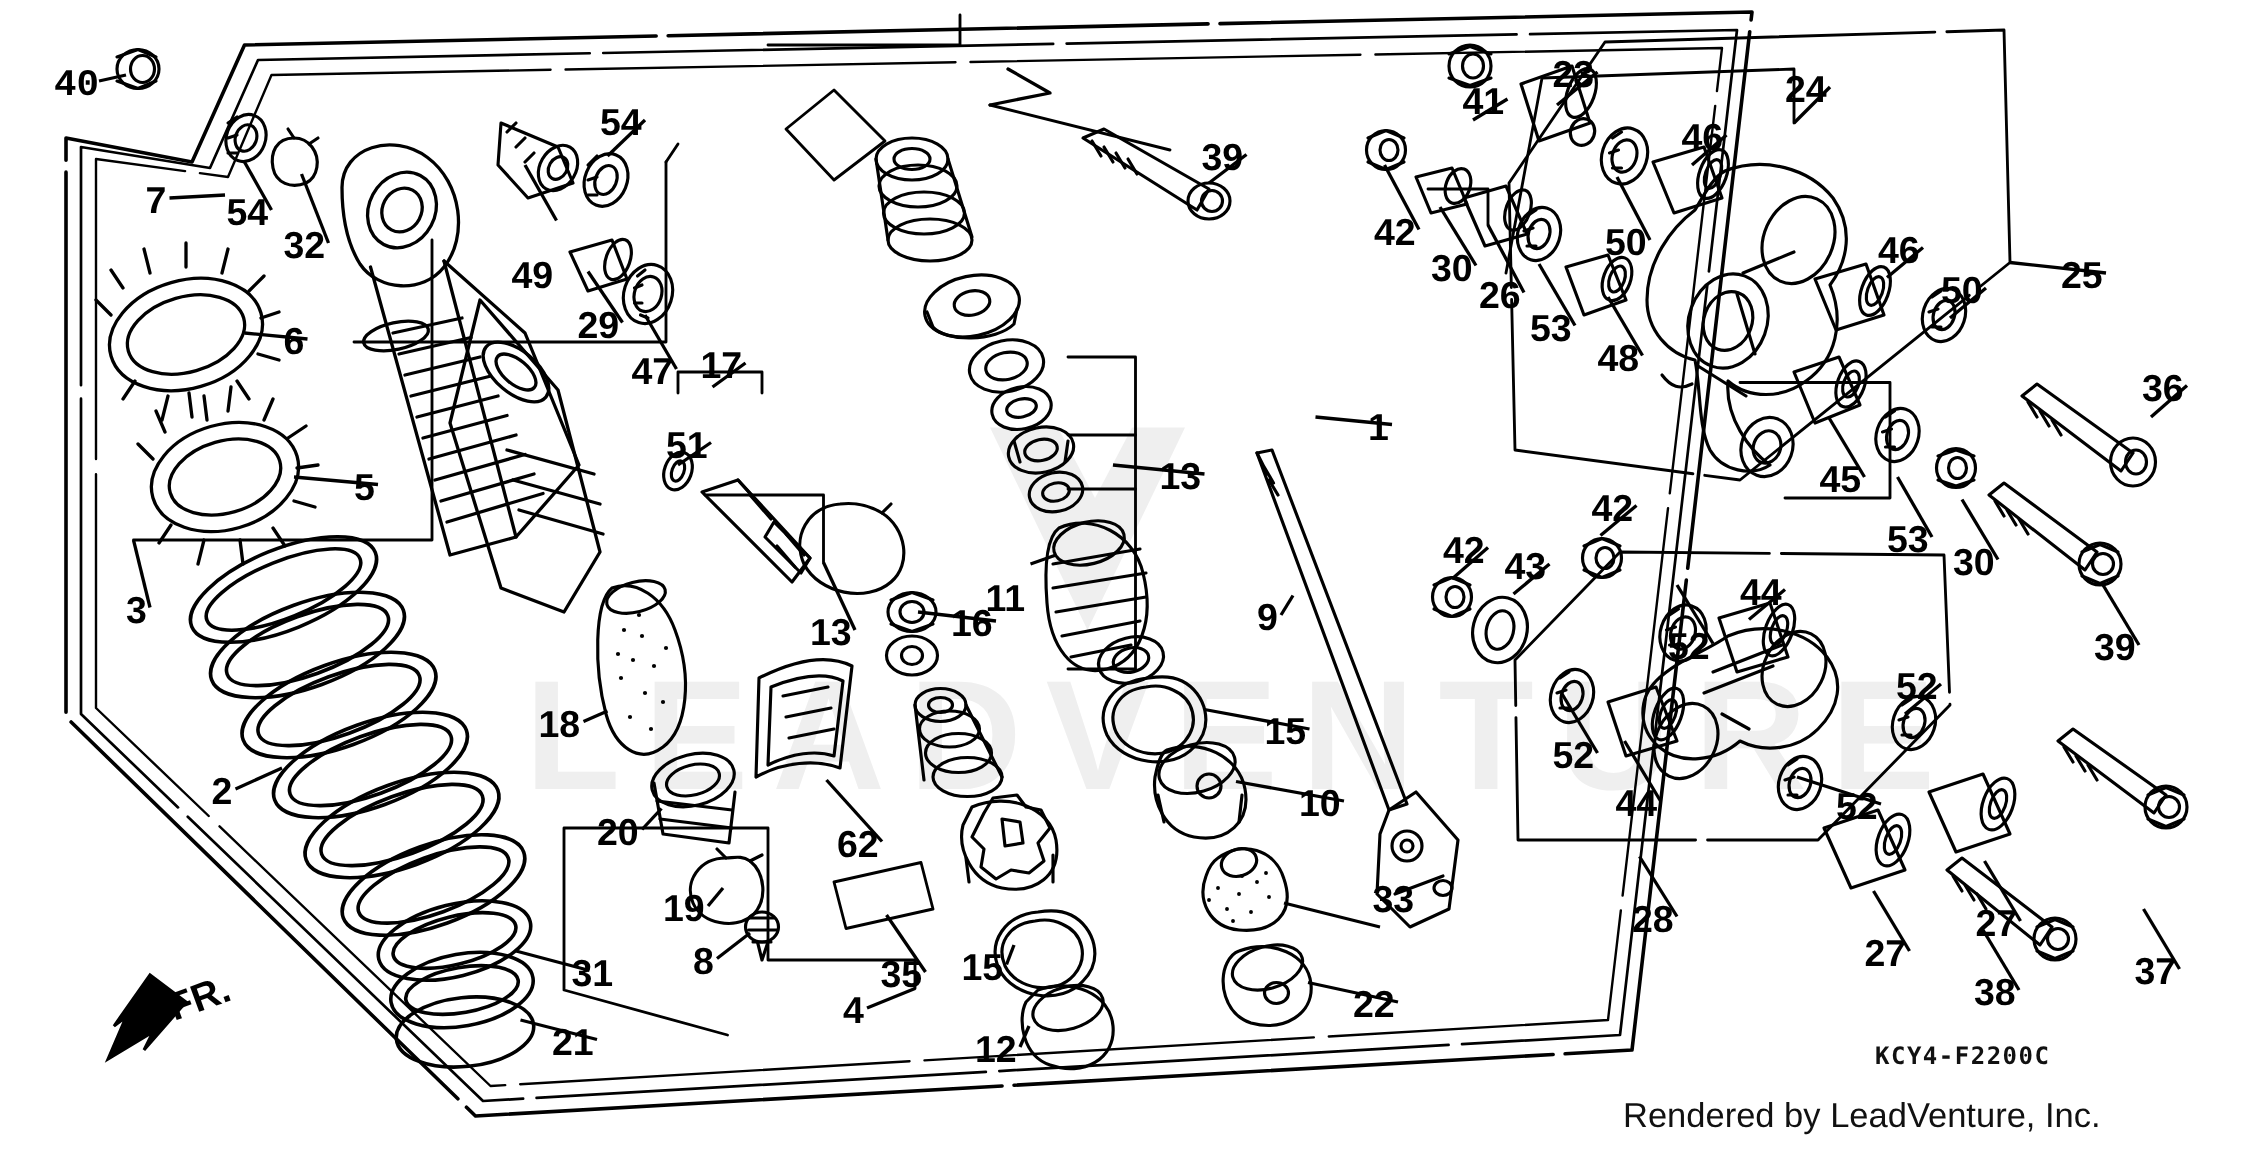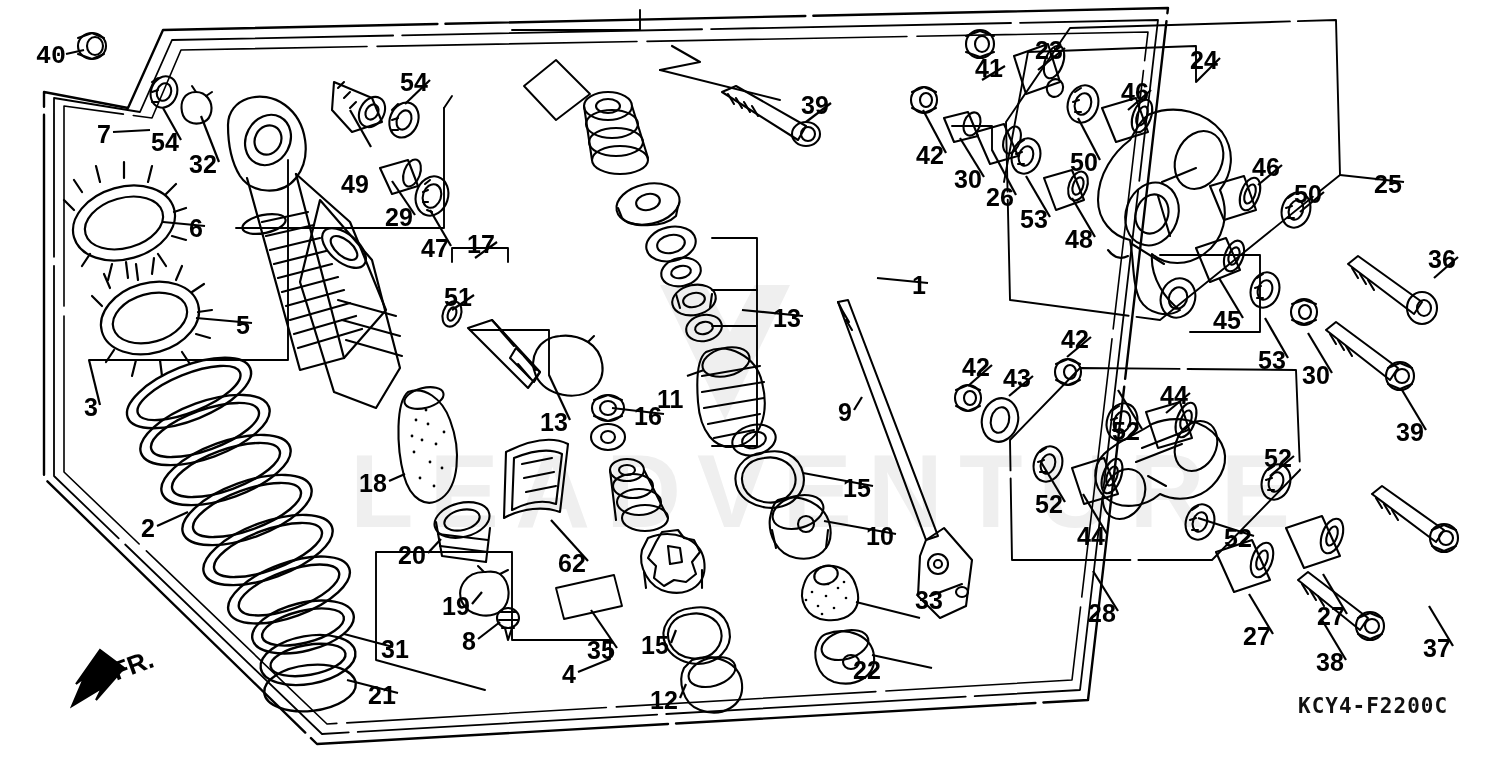--- a/index.html
+++ b/index.html
@@ -2,21 +2,21 @@
 <html><head>
 <meta charset="utf-8">
 <style>
   html,body{margin:0;padding:0;background:#ffffff;}
   body{width:1500px;height:767px;overflow:hidden;font-family:"Liberation Sans",sans-serif;}
   #stage{position:relative;width:1500px;height:767px;background:#fff;}
   svg.layer{position:absolute;left:0;top:0;width:1500px;height:767px;}
   .lbl{position:absolute;font-family:"Liberation Sans",sans-serif;font-weight:bold;
        font-size:25px;color:#000;line-height:1;white-space:nowrap;}
   .partcode{position:absolute;font-family:"DejaVu Sans Mono",monospace;font-weight:bold;
-            font-size:21px;letter-spacing:1px;color:#111;white-space:nowrap;margin-left:48px;}
+            font-size:16px;letter-spacing:1px;color:#111;white-space:nowrap;}
   .credit{position:absolute;font-family:"Liberation Sans",sans-serif;font-size:23px;
           color:#111;white-space:nowrap;}
   .frmark{position:absolute;font-family:"Liberation Sans",sans-serif;font-weight:bold;
           font-size:26px;color:#000;transform:rotate(-20deg);}
   .wm{position:absolute;font-family:"Liberation Sans",sans-serif;font-weight:bold;
       color:#efefef;font-size:104px;letter-spacing:16px;white-space:nowrap;
       user-select:none;}
 </style>
 </head>
 <body>
@@ -560,21 +560,21 @@
       <div class="lbl" style="left: 587px; top: 638px;">35</div>
       <div class="lbl" style="left: 562px; top: 662px;">4</div>
       <div class="lbl" style="left: 634px; top: 404px;">16</div>
       <div class="lbl" style="left: 641px; top: 633px;">15</div>
       <div class="lbl" style="left: 650px; top: 688px;">12</div>
       <div class="lbl" style="left: 773px; top: 306px;">13</div>
       <div class="lbl" style="left: 657px; top: 387px; text-align: right;">11</div>
       <div class="lbl" style="left: 843px; top: 476px;">15</div>
       <div class="lbl" style="left: 866px; top: 524px;">10</div>
       <div class="lbl" style="left: 890px; top: 588px; margin-left: 25px;">33</div>
-      <div class="lbl" style="left: 853px; top: 658px;">22</div>
+      <div class="lbl" style="left: 902px; top: 658px;">22</div>
       <div class="lbl" style="left: 838px; top: 400px;">9</div>
       <div class="lbl" style="left: 801px; top: 93px;">39</div>
       <div class="lbl" style="left: 912px; top: 273px;">1</div>
       <div class="lbl" style="left: 916px; top: 143px;">42</div>
       <div class="lbl" style="left: 975px; top: 56px;">41</div>
       <div class="lbl" style="left: 1035px; top: 38px;">23</div>
       <div class="lbl" style="left: 954px; top: 167px;">30</div>
       <div class="lbl" style="left: 986px; top: 185px;">26</div>
       <div class="lbl" style="left: 1020px; top: 207px;">53</div>
       <div class="lbl" style="left: 1070px; top: 150px;">50</div>
@@ -602,13 +602,14 @@
       <div class="lbl" style="left: 1317px; top: 604px;">27</div>
       <div class="lbl" style="left: 1243px; top: 624px;">27</div>
       <div class="lbl" style="left: 1316px; top: 650px;">38</div>
       <div class="lbl" style="left: 1423px; top: 636px;">37</div>
     </div>
 
   <div class="frmark" style="left:112px;top:650px;">FR.</div>
 
   <div class="partcode" style="left:1250px;top:694px;">KCY4-F2200C</div>
 
+  <div class="credit" style="left:1082px;top:730px;">Rendered by LeadVenture, Inc.</div>
 </div>
 
 </body></html>

